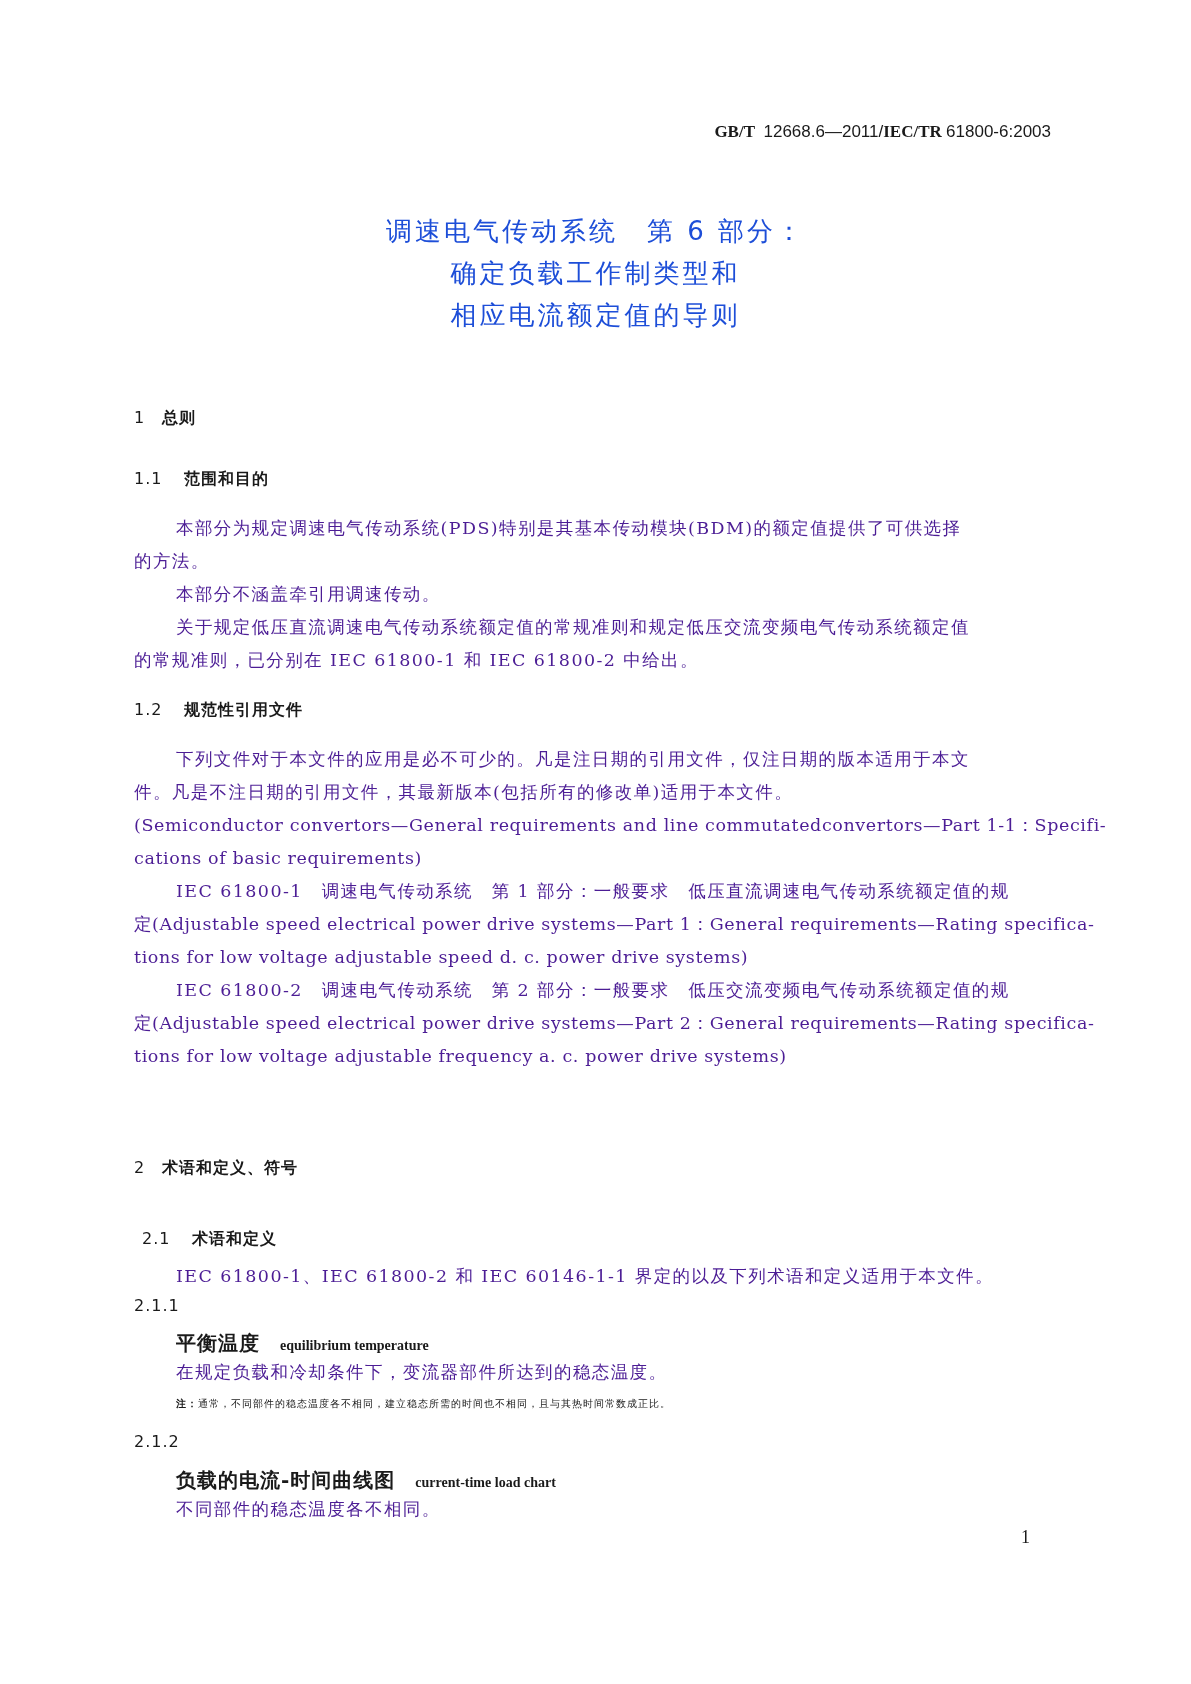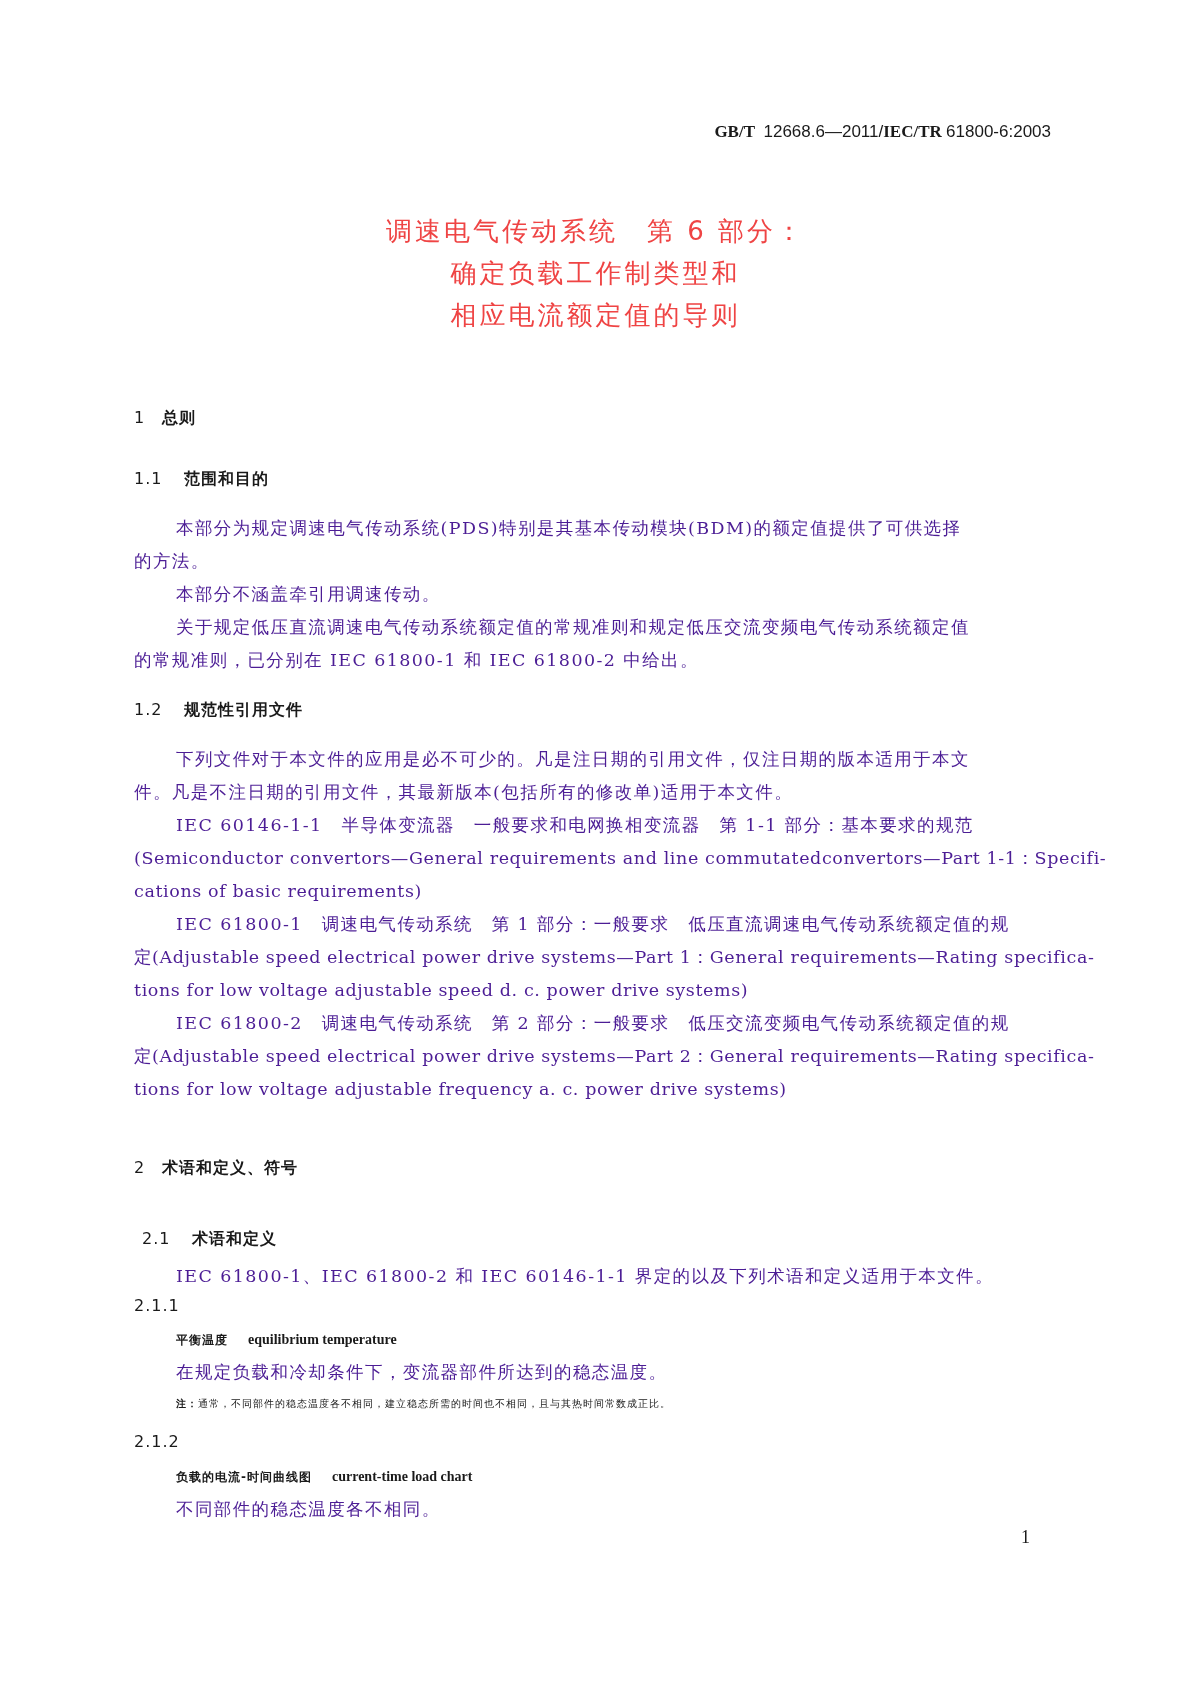--- a/index.html
+++ b/index.html
@@ -4,33 +4,33 @@
 <style>
   html, body { margin: 0; padding: 0; background: #ffffff; }
   body { width: 1191px; height: 1684px; position: relative; overflow: hidden; color: #1a1a1a; }
   .page { position: absolute; left: 0; top: 0; width: 1191px; height: 1292px; }
   .abs { position: absolute; white-space: nowrap; }
 
   .std-header { right: 140px; top: 122px; font-size: 17px; }
   .std-header .b { font-family: "Liberation Serif", serif; font-weight: bold; }
   .std-header .n { font-family: "Liberation Sans", sans-serif; }
 
-  .title { left: 0; width: 1191px; text-align: center; font-family: "DejaVu Sans", sans-serif; font-size: 26px; letter-spacing: 3px; color: #ef4444; }
+  .title { left: 0; width: 1191px; text-align: center; font-family: "DejaVu Sans", sans-serif; font-size: 26px; letter-spacing: 3px; color: #1d4ed8; }
 
   .h1 { font-family: "DejaVu Sans", sans-serif; font-size: 16px; font-weight: bold; letter-spacing: 1px; }
   .h1 .num { display: inline-block; width: 28px; font-weight: normal; }
   .h2 .num { display: inline-block; width: 50px; font-weight: normal; }
 
   .para { font-family: "DejaVu Serif", serif; font-size: 17.5px; letter-spacing: 1.4px; color: #4c1d95; }
   .block { position: absolute; left: 134px; width: 925px; }
   .line { height: 33px; line-height: 33px; white-space: nowrap; overflow: visible; }
   .indent { padding-left: 42px; }
   .note { font-family: "DejaVu Serif", serif; font-size: 10px; letter-spacing: 1px; }
   .note .lbl { font-weight: bold; font-family: "DejaVu Sans", sans-serif; }
-  .term-zh { font-family: "DejaVu Sans", sans-serif; font-weight: bold; font-size: 12px; letter-spacing: 1px; }
+  .term-zh { font-family: "DejaVu Sans", sans-serif; font-weight: bold; font-size: 20px; letter-spacing: 1px; }
   .term-en { font-family: "Liberation Serif", serif; font-weight: bold; font-size: 14px; margin-left: 20px; }
   .pageno { left: 1021px; top: 1527px; font-size: 18px; font-family: "Liberation Serif", serif; }
 </style>
 </head>
 <body>
 
 <div class="page">
 
   <div class="abs std-header">
     <span class="b">GB/T</span>&nbsp;&nbsp;<span class="n">12668.6—2011/</span><span class="b">IEC/TR</span>&nbsp;<span class="n">61800-6:2003</span>
@@ -58,21 +58,20 @@
 
   <div class="abs h1 h2" style="left:134px; top:700px;">
     <span class="num">1.2</span><span>规范性引用文件</span>
   </div>
 
   <div class="block para" style="top:743px;">
     <div class="line indent">下列文件对于本文件的应用是必不可少的。凡是注日期的引用文件，仅注日期的版本适用于本文</div>
     <div class="line">件。凡是不注日期的引用文件，其最新版本(包括所有的修改单)适用于本文件。</div>
 
     <div>
-      <div class="line indent">IEC 60146-1-1　半导体变流器　一般要求和电网换相变流器　第 1-1 部分：基本要求的规范</div>
       <div class="line" style="letter-spacing:0.6px;">(Semiconductor convertors—General requirements and line commutatedconvertors—Part 1-1：Specifi-</div>
       <div class="line" style="letter-spacing:0.6px;">cations of basic requirements)</div>
     </div>
     <div>
       <div class="line indent">IEC 61800-1　调速电气传动系统　第 1 部分：一般要求　低压直流调速电气传动系统额定值的规</div>
       <div class="line" style="letter-spacing:0.6px;">定(Adjustable speed electrical power drive systems—Part 1：General requirements—Rating specifica-</div>
       <div class="line" style="letter-spacing:0.6px;">tions for low voltage adjustable speed d. c. power drive systems)</div>
     </div>
     <div>
       <div class="line indent">IEC 61800-2　调速电气传动系统　第 2 部分：一般要求　低压交流变频电气传动系统额定值的规</div>

